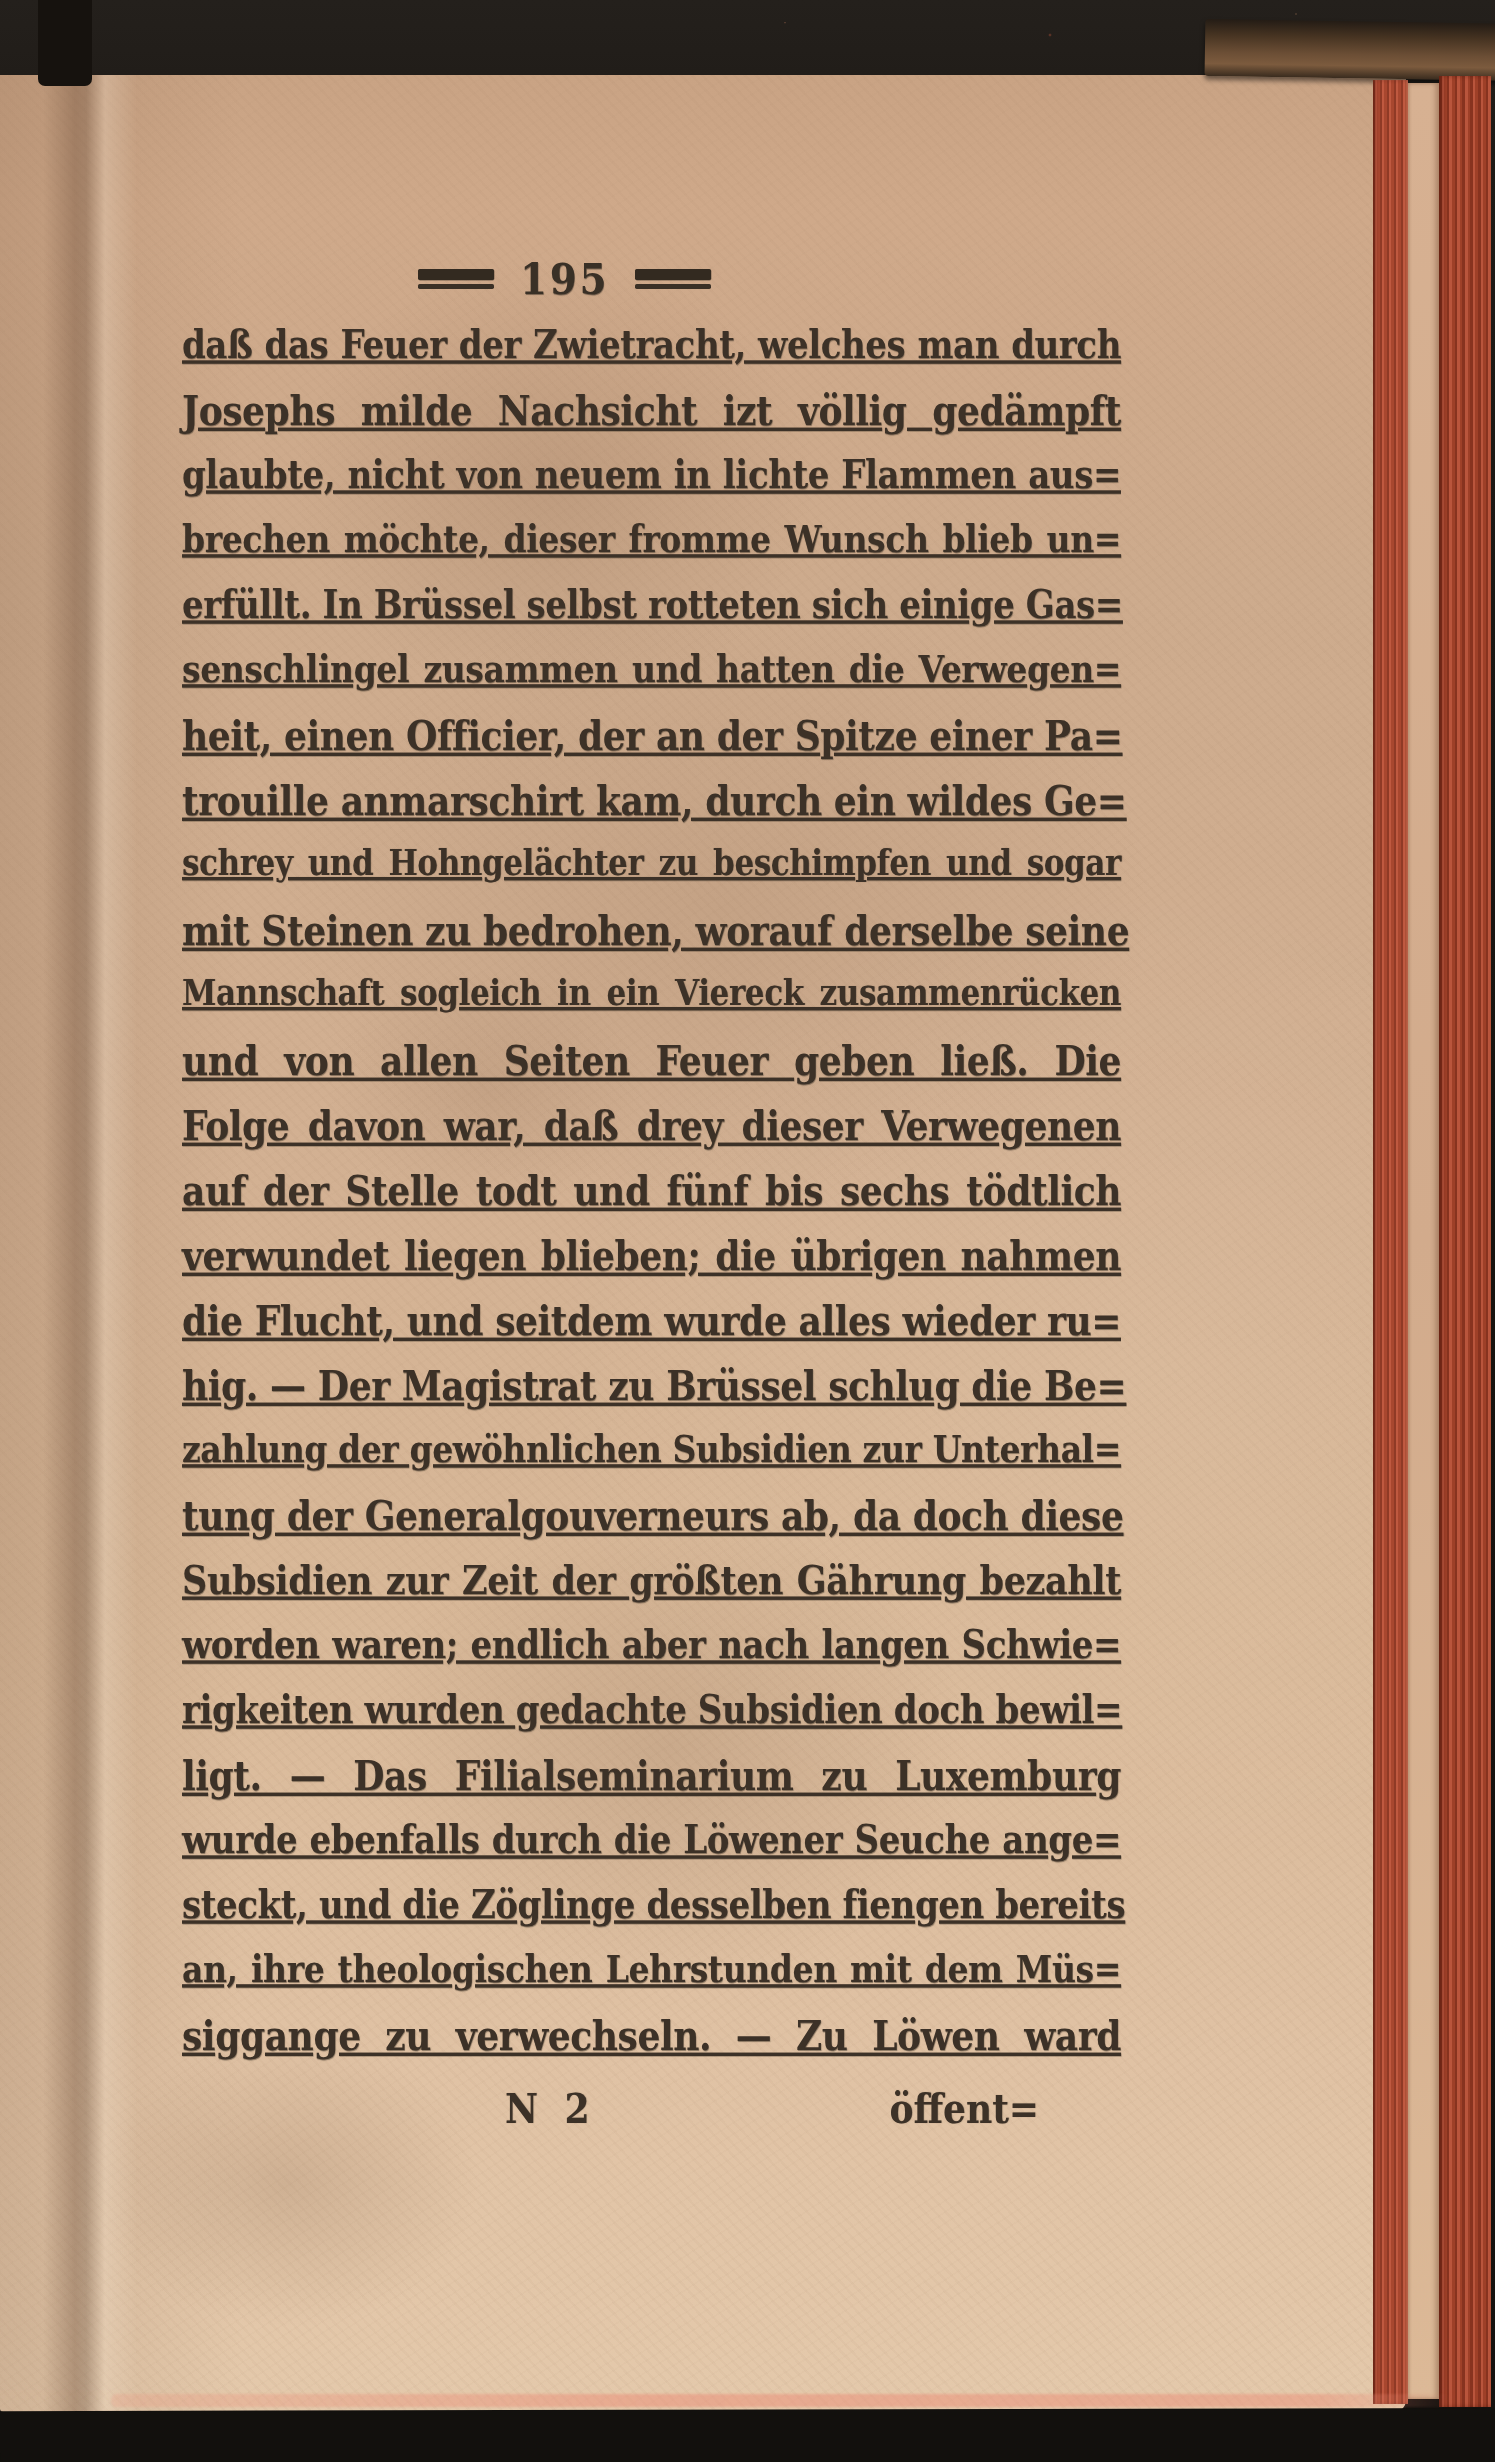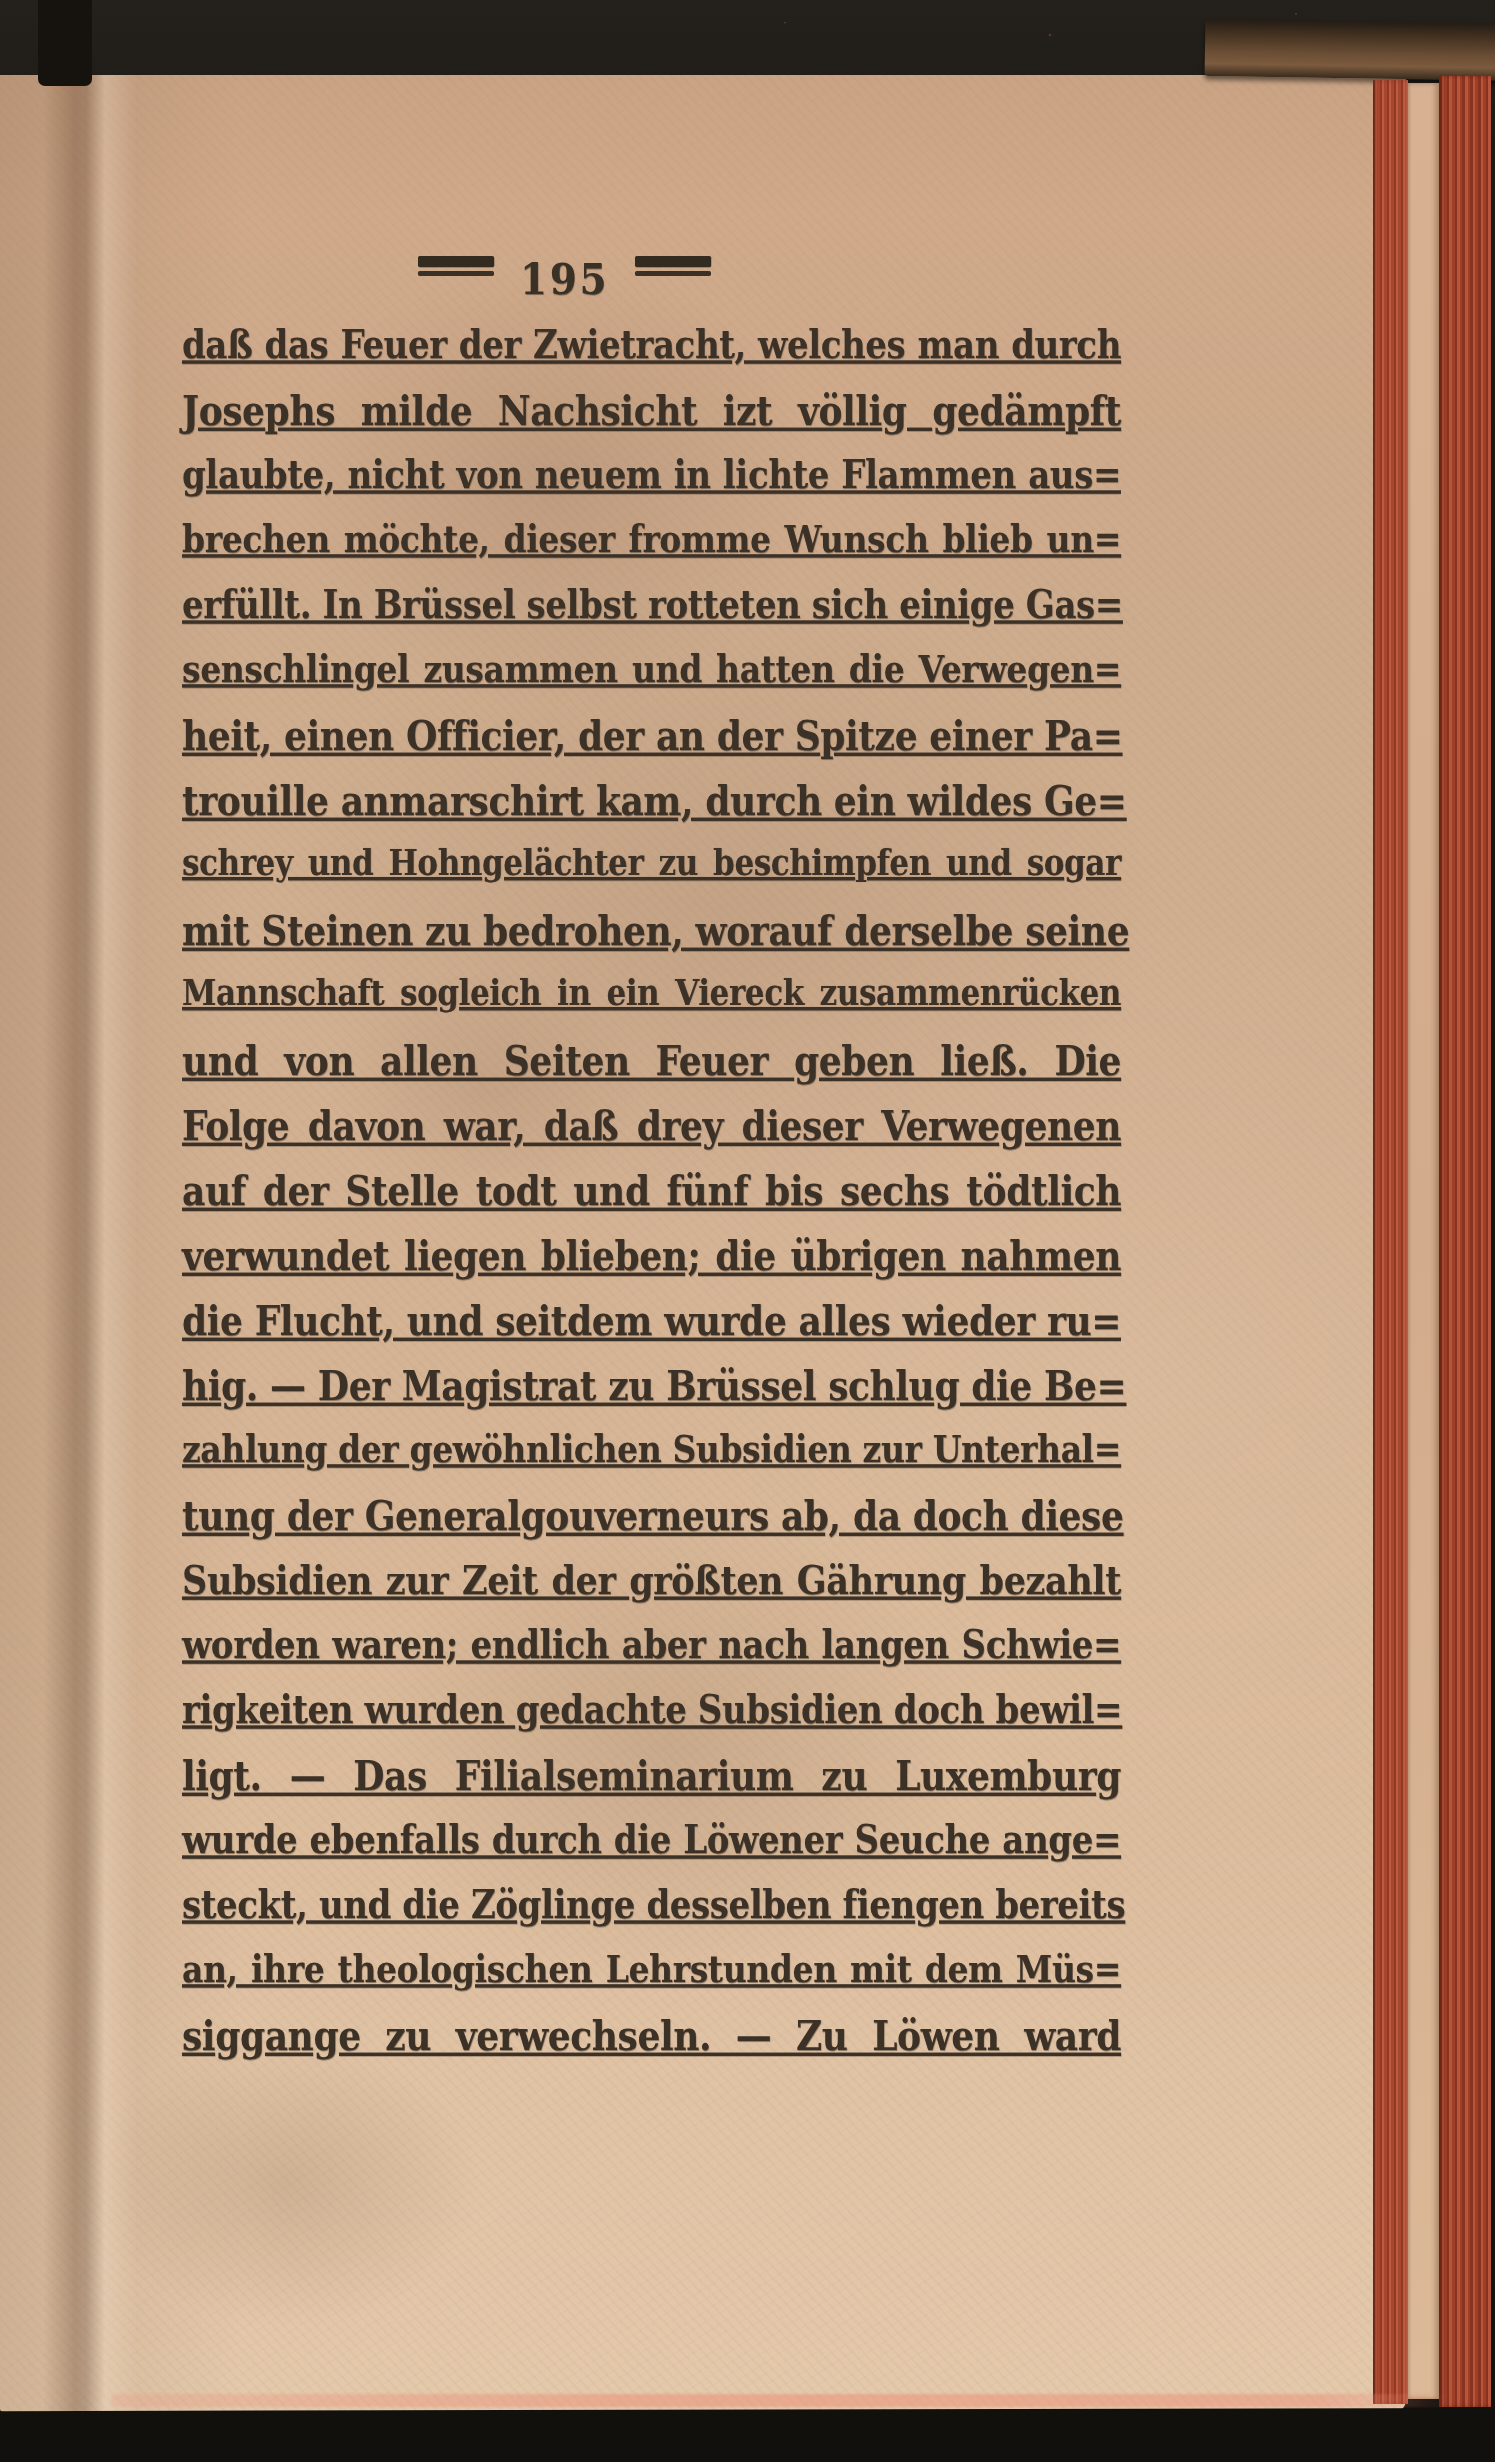--- a/index.html
+++ b/index.html
@@ -90,21 +90,21 @@
     position:absolute;left:0;top:2408px;width:1495px;height:55px;
     background:#12100d;
     transform:rotate(-0.12deg);transform-origin:right center;
   }
   
   .text-block{
     position:absolute;left:182px;top:254px;width:939px;height:1909px;
     color:#3c3127;
   }
   .running-head{
-    position:absolute;left:236px;top:1.7px;display:flex;gap:26px;
+    position:absolute;left:236px;top:1.7px;display:flex;align-items:center;gap:26px;
   }
   .rule{width:76px;}
   .rule .bar-thick{height:11.3px;background:#332a20;border-radius:1.7px;box-shadow:0.4px 0.4px 0 rgba(51,42,32,.6);}
   .rule .bar-thin{height:4.3px;margin-top:4.3px;background:#3a3026;border-radius:1.7px;}
   .folio{
     font-size:39px;font-weight:700;letter-spacing:2.6px;color:#39302苦6;
     color:#393026;text-shadow:0.5px 0.5px 0.7px rgba(57,48,38,.55);
     transform:scaleY(1.08);
   }
   .lines{position:absolute;left:0;top:73px;width:939px;text-decoration:underline;}
@@ -181,19 +181,23 @@
       <div class="line" style="font-size: 33px;">zahlung der gewöhnlichen Subsidien zur Unterhal=</div>
       <div class="line" style="font-size: 36px;">tung der Generalgouverneurs ab, da doch diese</div>
       <div class="line" style="font-size: 35px;">Subsidien zur Zeit der größten Gährung bezahlt</div>
       <div class="line" style="font-size: 34px;">worden waren; endlich aber nach langen Schwie=</div>
       <div class="line" style="font-size: 34px;">rigkeiten wurden gedachte Subsidien doch bewil=</div>
       <div class="line">ligt. — Das Filialseminarium zu Luxemburg</div>
       <div class="line" style="font-size: 34px;">wurde ebenfalls durch die Löwener Seuche ange=</div>
       <div class="line" style="font-size: 34px;">steckt, und die Zöglinge desselben fiengen bereits</div>
       <div class="line" style="font-size: 33px;">an, ihre theologischen Lehrstunden mit dem Müs=</div>
       <div class="line">siggange zu verwechseln. — Zu Löwen ward</div>
+      <div class="sig-row">
+        <span class="signature">N 2</span>
+        <span class="catchword">öffent=</span>
+      </div>
     </div>
   </div>
 
   <div class="edge-bottom"></div>
   <div class="bottom-black"></div>
 </div>
 
 
 </body></html>

